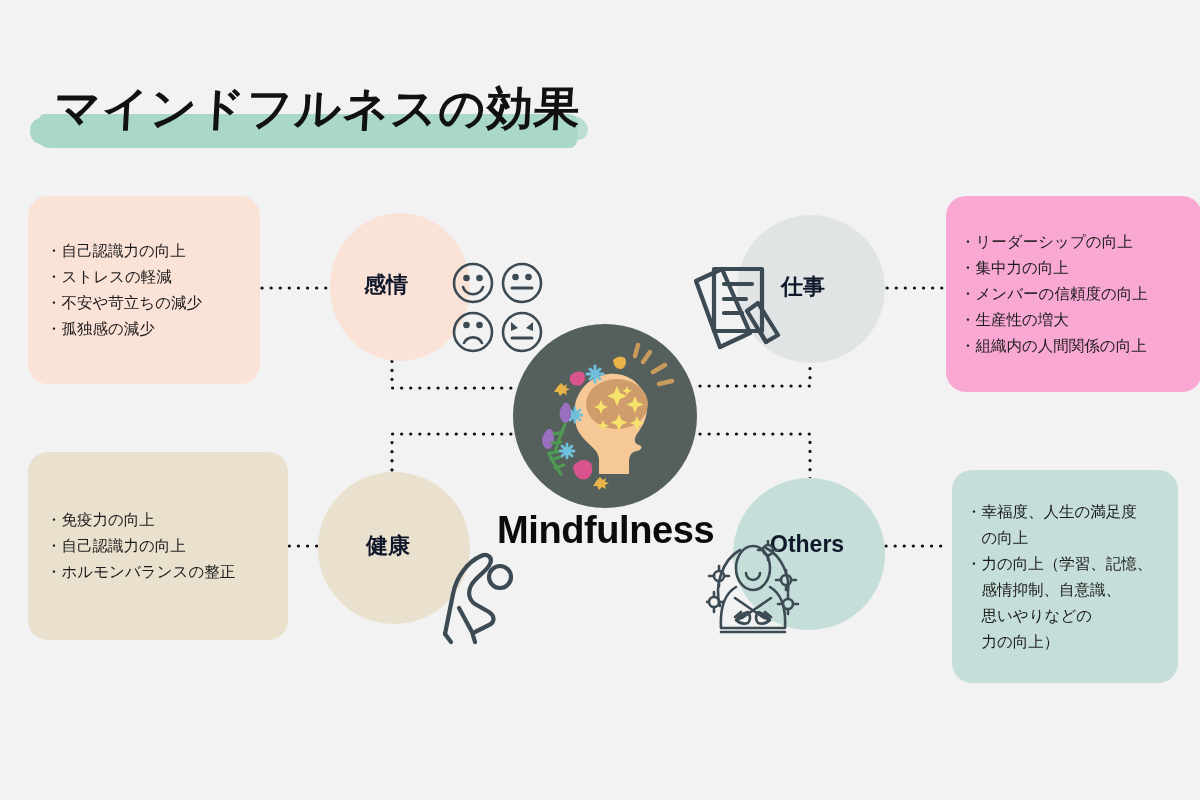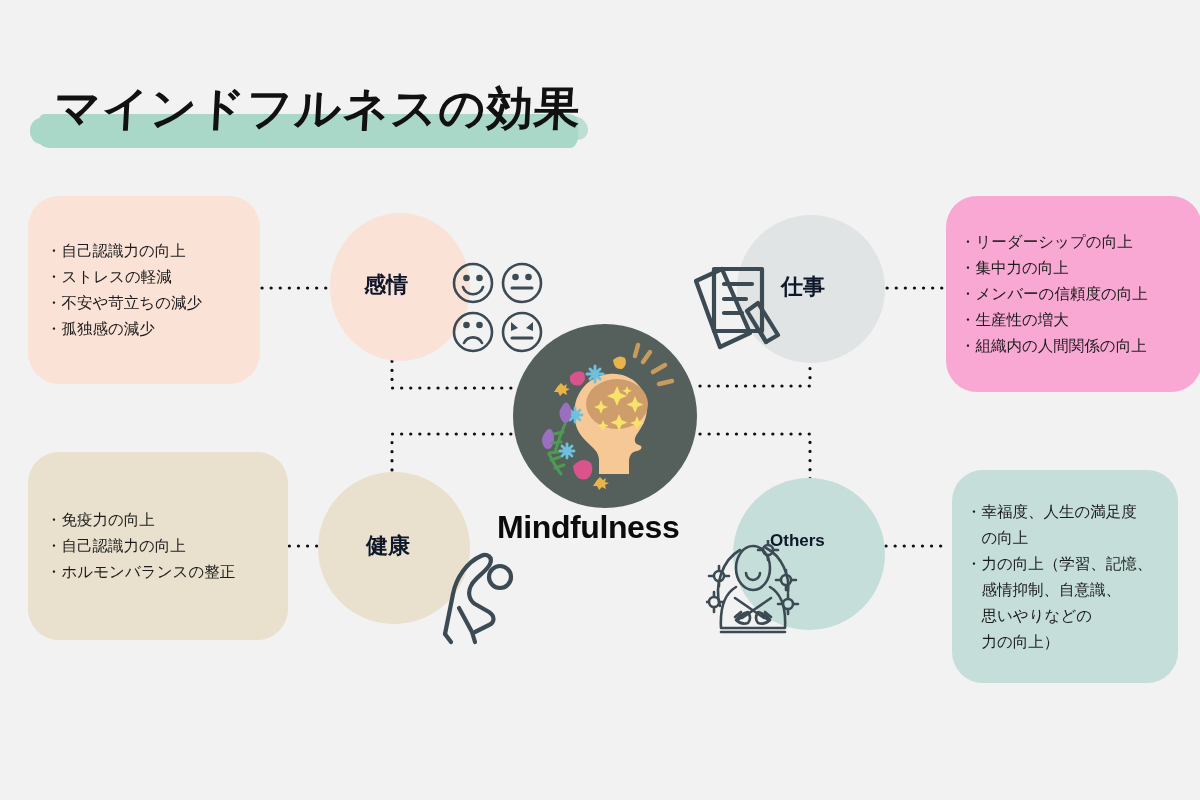--- a/index.html
+++ b/index.html
@@ -63,21 +63,21 @@
     font-weight: 700;
     color: #111111;
     letter-spacing: 1px;
     white-space: nowrap;
     transform: skewX(-3deg);
   }
 
   
   .info-box {
     position: absolute;
-    border-radius: 31px;
+    border-radius: 20px;
     box-sizing: border-box;
     display: flex;
     flex-direction: column;
     justify-content: center;
   }
   .info-line {
     font-family: "DejaVu Sans", sans-serif;
     font-size: 15.5px;
     line-height: 26px;
     color: #1c1c1c;
@@ -102,37 +102,37 @@
     position: absolute;
     font-family: "DejaVu Sans", sans-serif;
     font-weight: 700;
     font-size: 22px;
     color: #0f172a;
     white-space: nowrap;
   }
   #label-emotion { left: 364px; top: 270px; }
   #label-work    { left: 781px; top: 272px; }
   #label-health  { left: 366px; top: 531px; }
-  #label-others  { left: 770px; top: 531px; font-family: "Liberation Sans", sans-serif; font-size: 17px; }
+  #label-others  { left: 770px; top: 531px; font-family: "Liberation Sans", sans-serif; font-size: 23px; }
 
   
   #center-medallion {
     position: absolute;
     left: 513px;
     top: 324px;
     width: 184px;
     height: 184px;
   }
   #center-title {
     position: absolute;
     left: 497px;
     top: 509px;
     font-family: "Liberation Sans", sans-serif;
     font-weight: 700;
-    font-size: 32px;
+    font-size: 38px;
     color: #0b0b0b;
     letter-spacing: -0.4px;
     white-space: nowrap;
   }
 
   
   .icon-abs { position: absolute; }
   #icon-faces   { left: 452px; top: 262px; width: 92px; height: 92px; }
   #icon-work    { left: 692px; top: 255px; width: 96px; height: 100px; }
   #icon-health  { left: 437px; top: 548px; width: 88px; height: 100px; }

